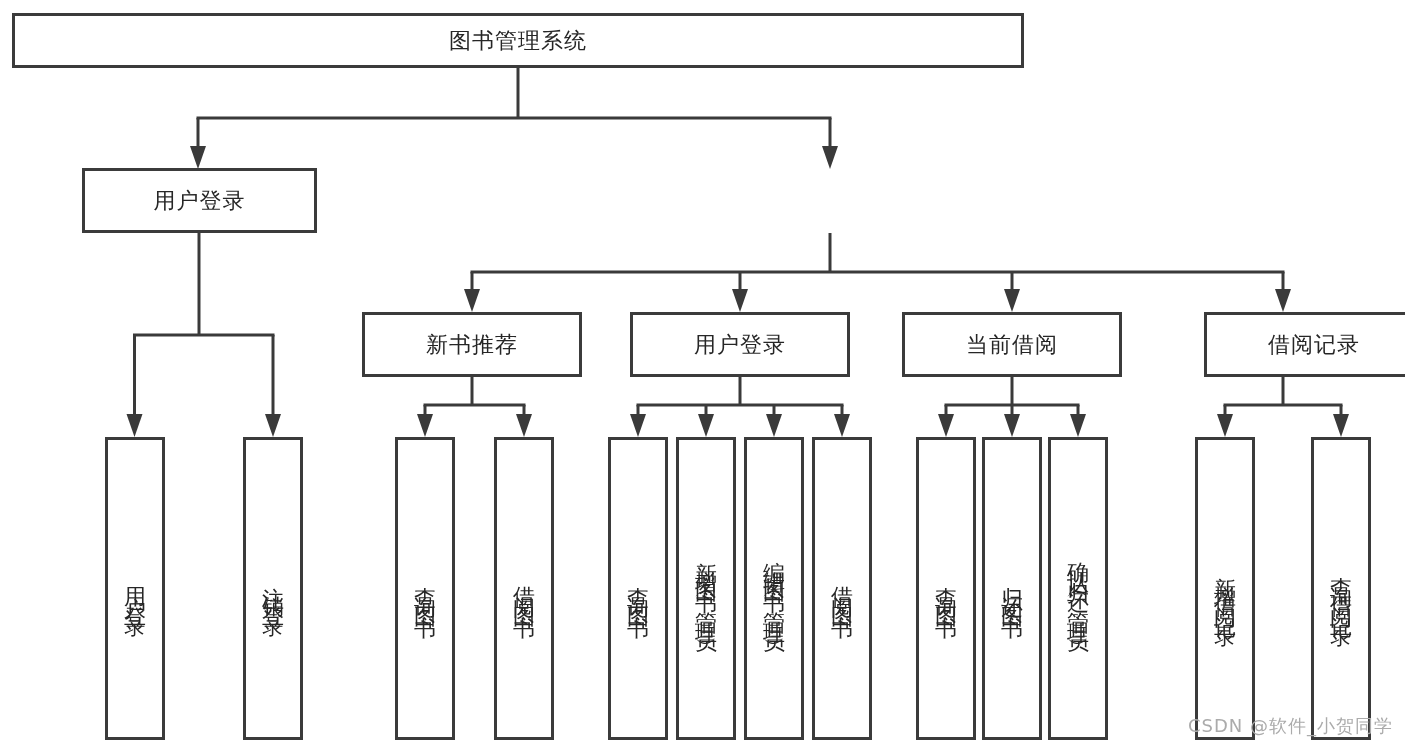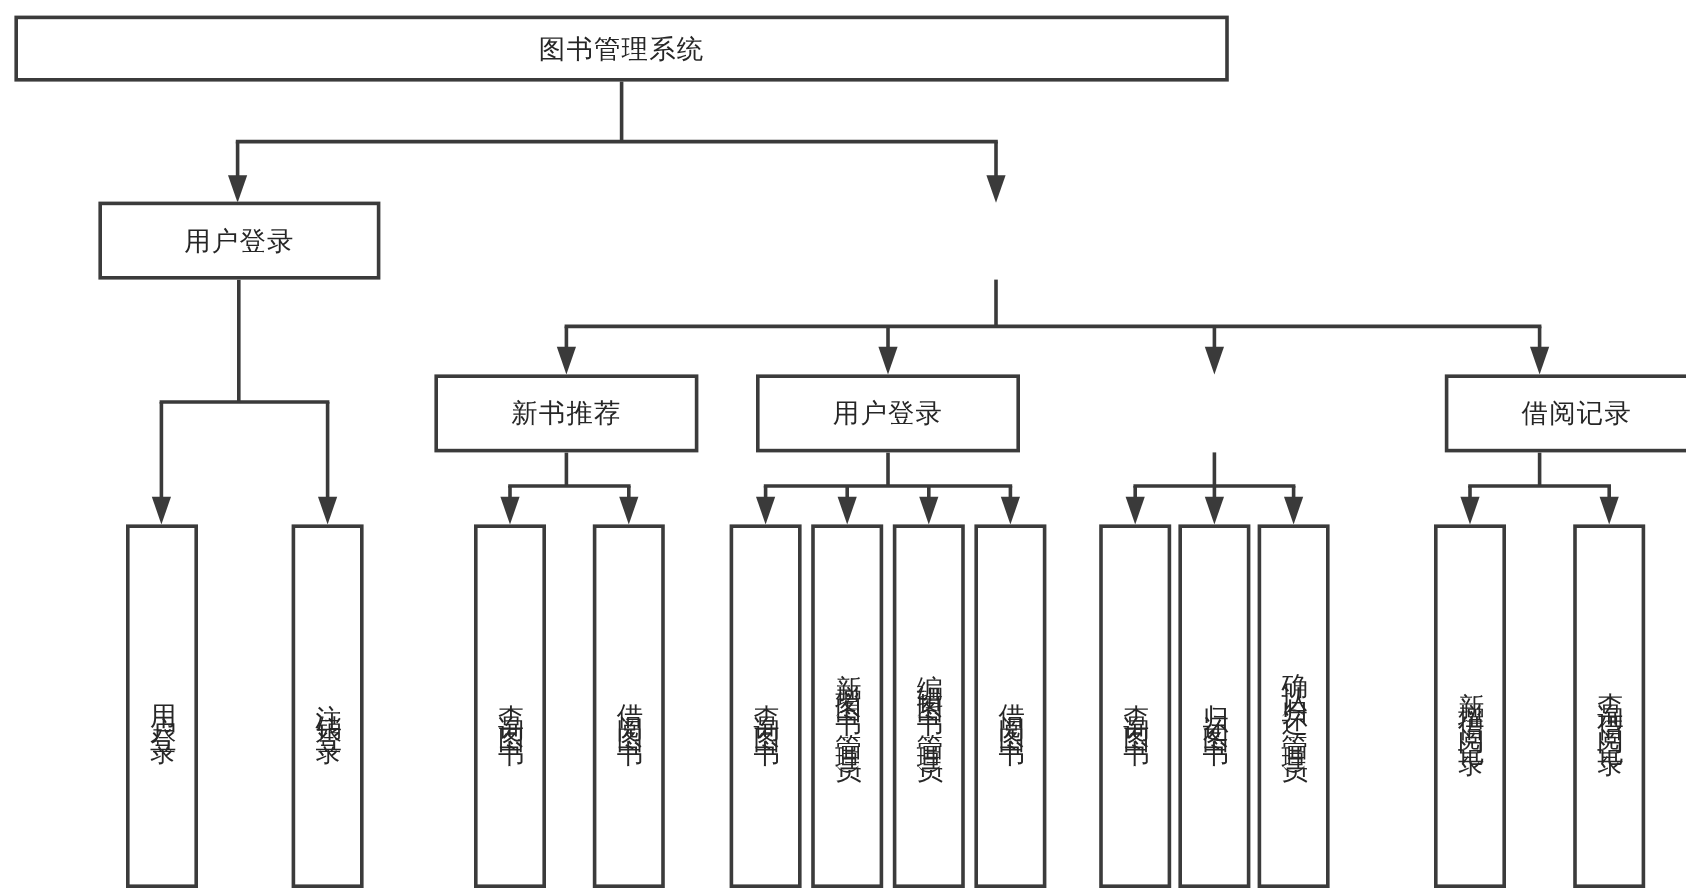--- a/index.html
+++ b/index.html
@@ -149,20 +149,21 @@
       <polygon points="1333,414 1349,414 1341,437"></polygon>
     </g>
   </svg>
 
   <div class="node root">图书管理系统</div>
 
   <div class="node lvl1 n-login">用户登录</div>
 
   <div class="node lvl2 n-new">新书推荐</div>
   <div class="node lvl2 n-bor">用户登录</div>
+  <div class="node lvl2 n-cur">当前借阅</div>
   <div class="node lvl2 n-rec">借阅记录</div>
 
   <div class="leaf" style="left:105px">
     <span class="leaf-text">用户登录</span>
   </div>
   <div class="leaf" style="left:243px">
     <span class="leaf-text">注销登录</span>
   </div>
 
   <div class="leaf" style="left:395px">
@@ -195,14 +196,15 @@
     <span class="leaf-text">确认归还（管理员）</span>
   </div>
 
   <div class="leaf" style="left:1195px">
     <span class="leaf-text">新增借阅记录</span>
   </div>
   <div class="leaf" style="left:1311px">
     <span class="leaf-text">查询借阅记录</span>
   </div>
 
+  <div class="watermark">CSDN @软件_小贺同学</div>
 
 </div>
 
 </body></html>

